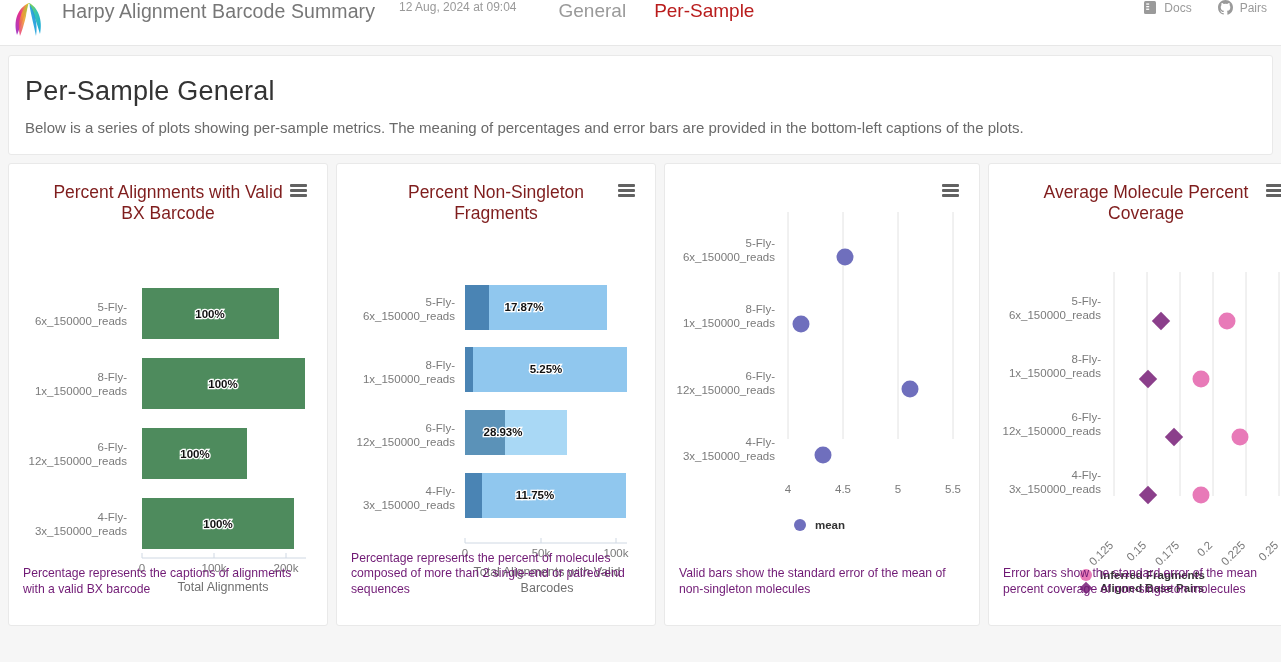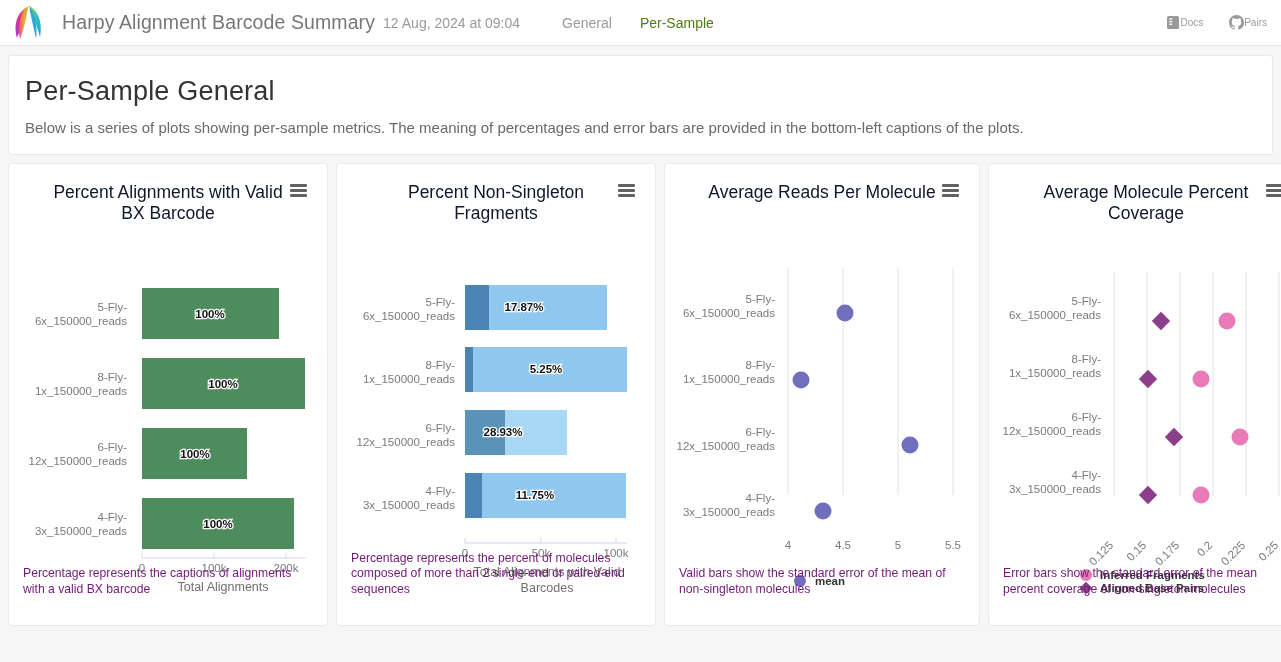--- a/index.html
+++ b/index.html
@@ -10,51 +10,51 @@
     font-family: "Liberation Sans", sans-serif;
     overflow: hidden;
   }
 
   
   .navbar {
     height: 46px;
     background: #ffffff;
     border-bottom: 1px solid #e7e7e7;
     display: flex;
-    align-items: center;
+    align-items: flex-start;
     padding: 0 14px 0 10px;
     position: relative;
   }
   .brand-logo { width: 38px; height: 40px; flex: 0 0 38px; margin-right: 14px; }
   .app-title {
     font-size: 19.5px;
     color: #777777;
     font-weight: 400;
     letter-spacing: 0.1px;
     white-space: nowrap;
   }
   .app-date {
-    font-size: 14px;
+    font-size: 12px;
     color: #999999;
-    margin-left: 8px;
+    margin-left: 24px;
     white-space: nowrap;
   }
   .nav-tabs { display: flex; align-items: center; margin-left: 28px; }
   .nav-tab {
-    font-size: 14px;
+    font-size: 19px;
     color: #9a9a9a;
     padding: 0 14px;
     cursor: pointer;
     white-space: nowrap;
   }
-  .nav-tab.active { color: #4d7c0f; }
+  .nav-tab.active { color: #b91c1c; }
   .nav-right { margin-left: auto; display: flex; align-items: center; gap: 26px; }
   .nav-link {
-    display: flex; align-items: center; gap: 0;
-    font-size: 10px; color: #9a9a9a; cursor: pointer;
+    display: flex; align-items: center; gap: 7px;
+    font-size: 12px; color: #9a9a9a; cursor: pointer;
     white-space: nowrap;
   }
   .nav-link svg { display: block; }
 
   
   .page-panel {
     margin: 9px 8px 0 8px;
     background: #ffffff;
     border: 1px solid #e9e9e9;
     border-radius: 3px;
@@ -86,21 +86,21 @@
     border: 1px solid #e9e9e9;
     border-radius: 3px;
     height: 463px;
     position: relative;
     display: flex;
     flex-direction: column;
   }
   .card-title {
     text-align: center;
     font-size: 17.5px;
-    color: #0f172a;
+    color: #7f1d1d;
     font-weight: 400;
     line-height: 21px;
     padding: 18px 40px 0 40px;
     min-height: 56px;
   }
   .hamburger {
     position: absolute;
     top: 20px;
     right: 20px;
     width: 17px; height: 13px;
@@ -290,21 +290,20 @@
         <text class="tick-label" x="204" y="23" text-anchor="middle">50k</text>
         <text class="tick-label" x="279" y="23" text-anchor="middle">100k</text>
         <text class="axis-title" x="210" y="42" text-anchor="middle">Total Alignments with Valid</text>
         <text class="axis-title" x="210" y="58" text-anchor="middle">Barcodes</text>
       </svg>
     </div>
     <div class="caption">Percentage represents the percent of molecules composed of more than 2 single-end or paired-end sequences</div>
   </div>
 
   <div class="card">
-    <div class="card-title">Average Reads Per Molecule</div>
     <div class="hamburger">
         <i></i>
         <i></i>
         <i></i>
       </div>
     <div class="plot">
       <svg width="314" height="330" viewBox="0 0 314 330">
 
         <line class="gridline" x1="123" y1="48" x2="123" y2="275"></line>
         <line class="gridline" x1="178" y1="48" x2="178" y2="275"></line>

